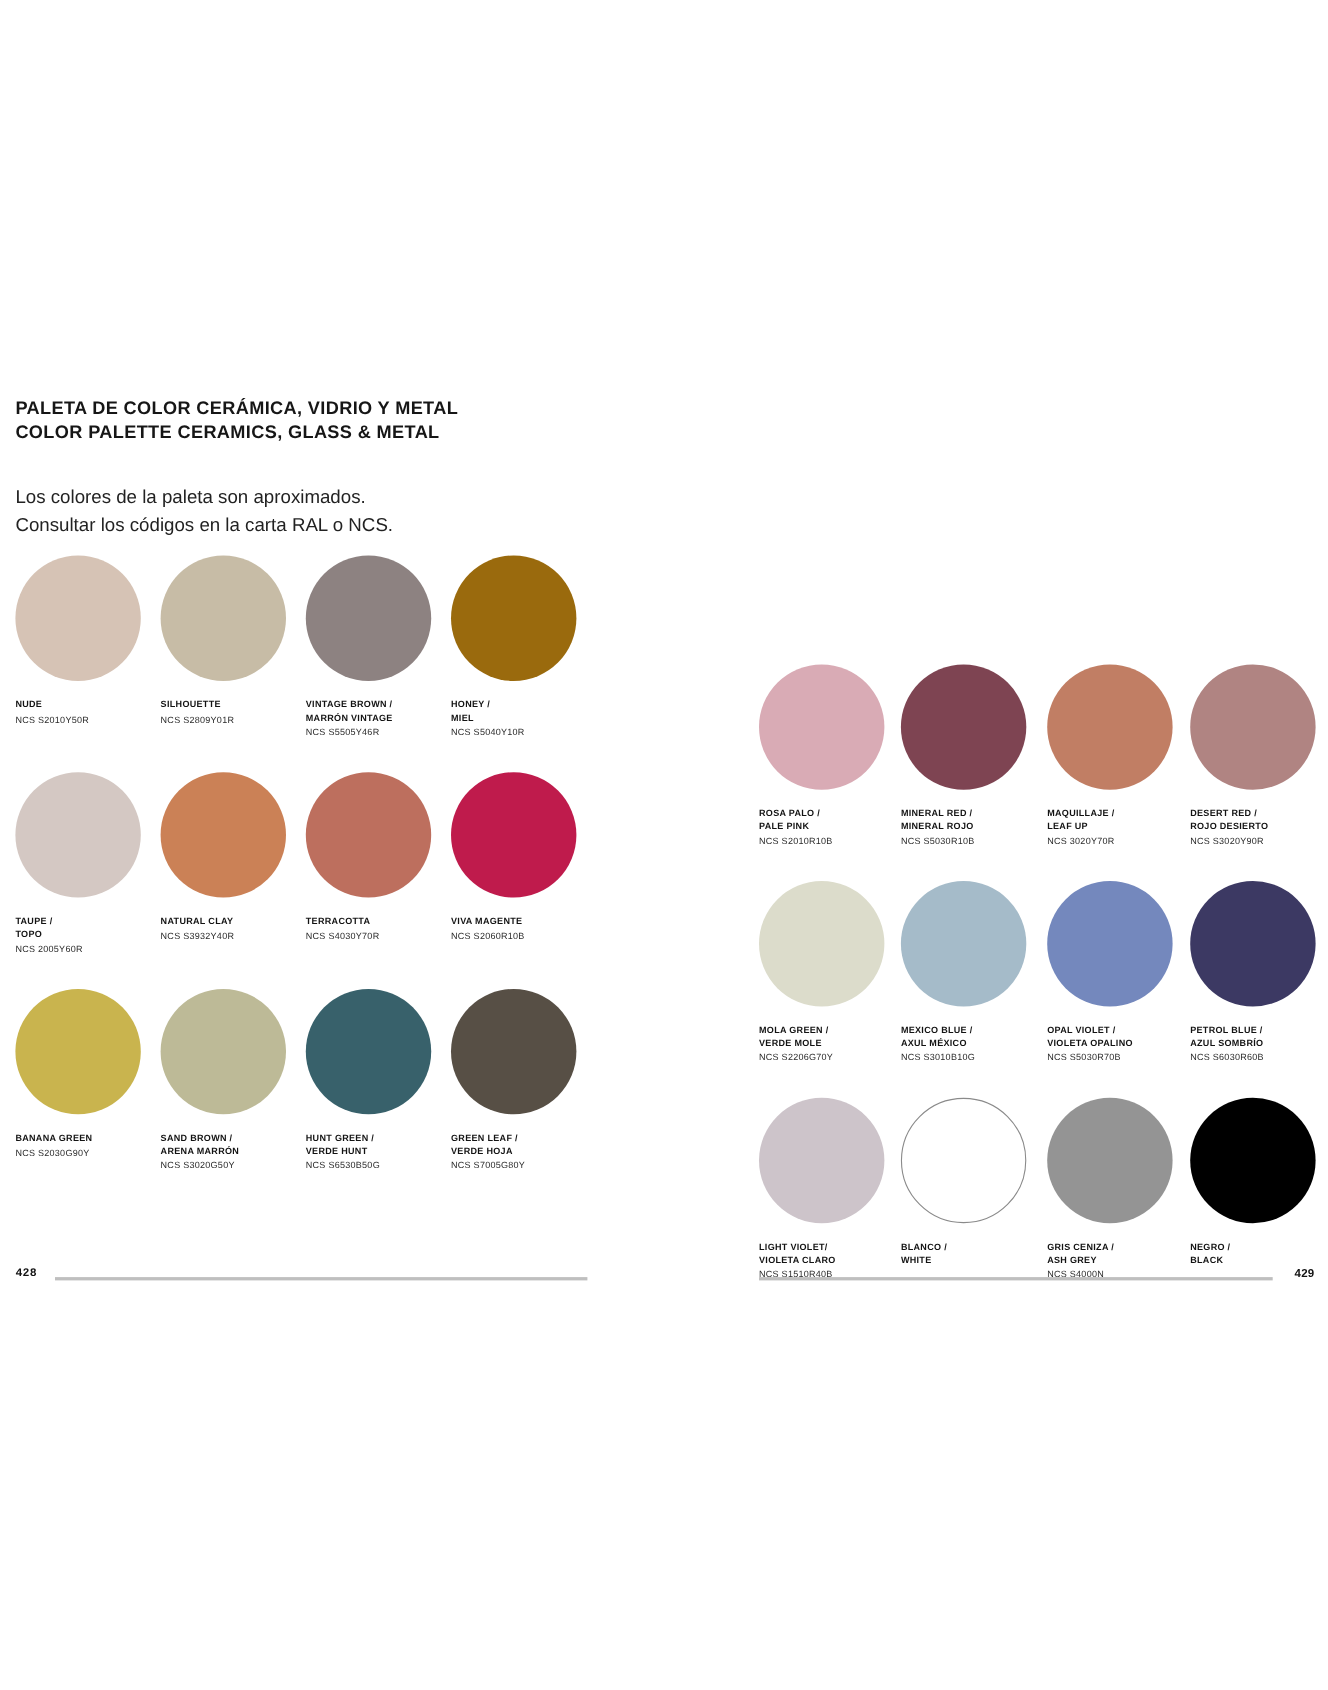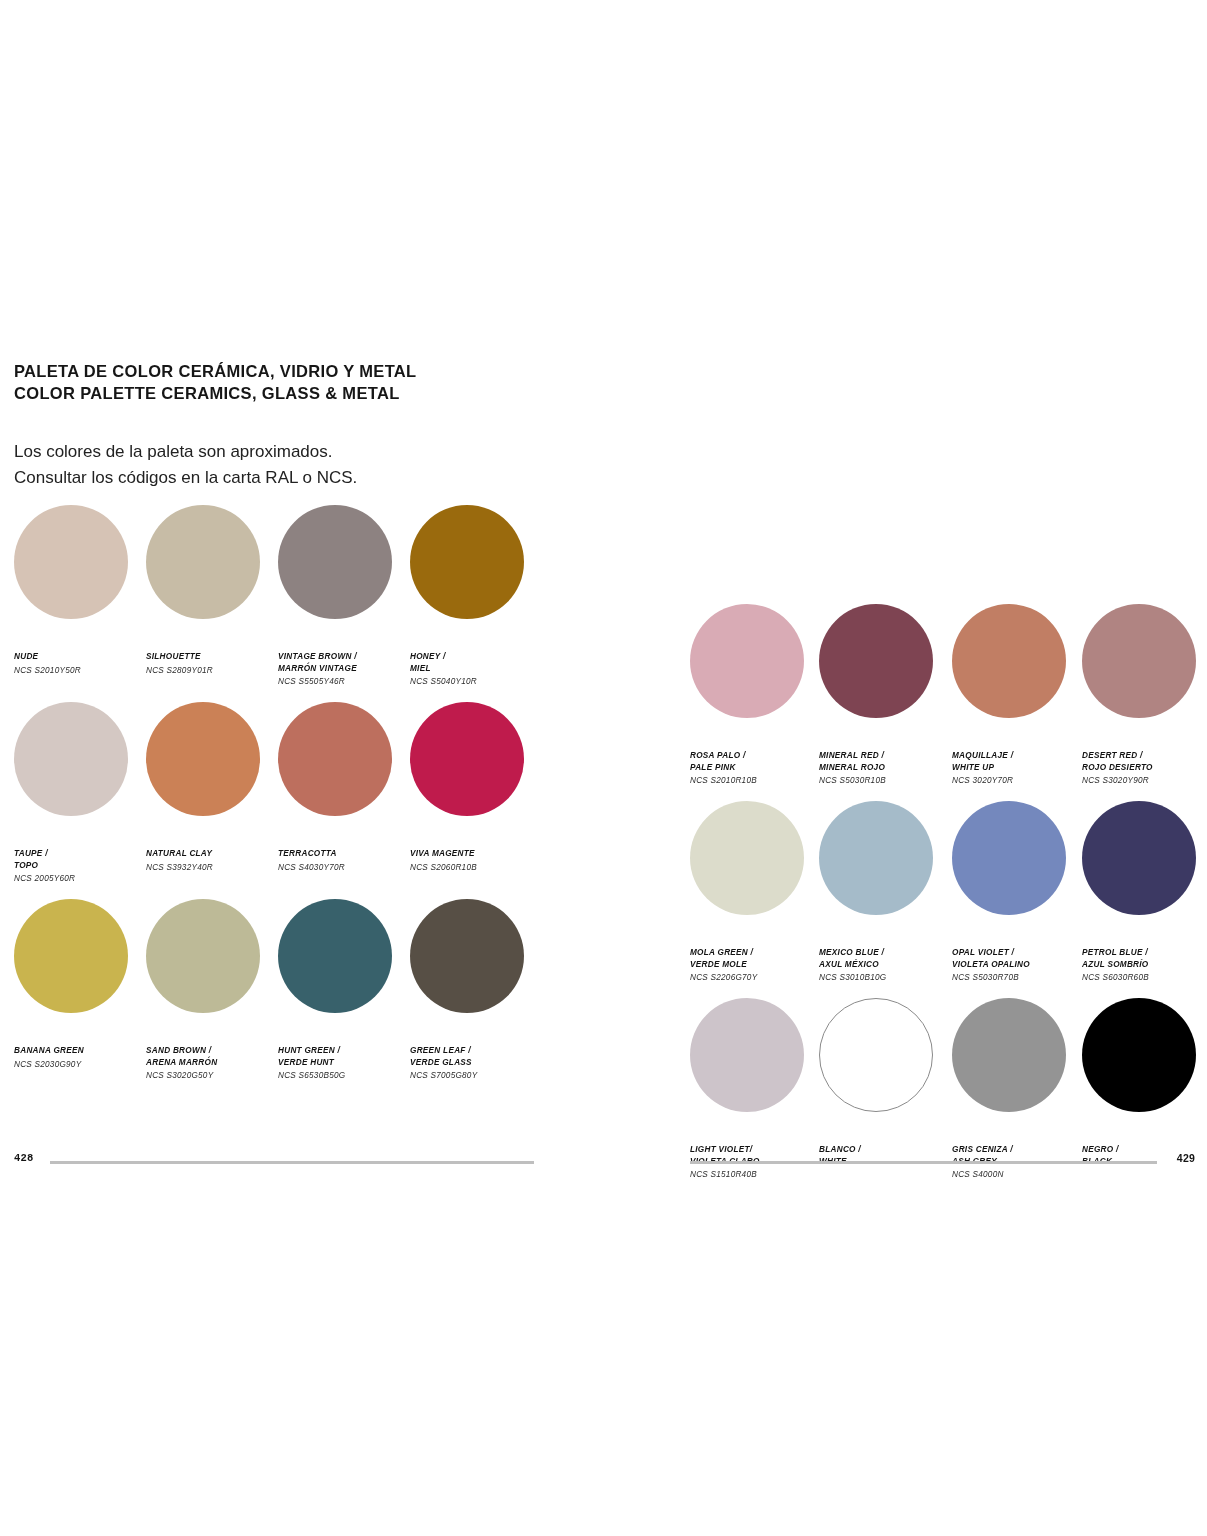--- a/index.html
+++ b/index.html
@@ -95,22 +95,21 @@
     border-radius: 50%;
     display: block;
   }
   .swatch-dot.outlined {
     border: 1px solid #8a8a8a;
     width: 112px;
     height: 112px;
   }
 
   .swatch-labels {
-    margin-top: 32px;
-    font-style: italic;
+    margin-top: 16px;
   }
   .swatch-name {
     font-size: 8.2px;
     font-weight: bold;
     letter-spacing: 0.035em;
     line-height: 1.42;
     color: #131313;
     white-space: nowrap;
   }
   .swatch-code {
@@ -273,21 +272,21 @@
           <div class="swatch-labels">
             <div class="swatch-name">HUNT GREEN /</div>
             <div class="swatch-name">VERDE HUNT</div>
             <div class="swatch-code">NCS S6530B50G</div>
           </div>
         </div>
         <div class="swatch-cell">
           <span class="swatch-dot" style="background: rgb(87, 79, 69);"></span>
           <div class="swatch-labels">
             <div class="swatch-name">GREEN LEAF /</div>
-            <div class="swatch-name">VERDE GLASS</div>
+            <div class="swatch-name">VERDE HOJA</div>
             <div class="swatch-code">NCS S7005G80Y</div>
           </div>
         </div>
       </div>
 
     </div>
   </div>
 
   <div class="page-right">
     <div style="height:226px;"></div>
@@ -308,21 +307,21 @@
           <div class="swatch-labels">
             <div class="swatch-name">MINERAL RED /</div>
             <div class="swatch-name">MINERAL ROJO</div>
             <div class="swatch-code">NCS S5030R10B</div>
           </div>
         </div>
         <div class="swatch-cell">
           <span class="swatch-dot" style="background: rgb(193, 126, 100);"></span>
           <div class="swatch-labels">
             <div class="swatch-name">MAQUILLAJE /</div>
-            <div class="swatch-name">WHITE UP</div>
+            <div class="swatch-name">LEAF UP</div>
             <div class="swatch-code">NCS 3020Y70R</div>
           </div>
         </div>
         <div class="swatch-cell">
           <span class="swatch-dot" style="background: rgb(176, 132, 130);"></span>
           <div class="swatch-labels">
             <div class="swatch-name">DESERT RED /</div>
             <div class="swatch-name">ROJO DESIERTO</div>
             <div class="swatch-code">NCS S3020Y90R</div>
           </div>

